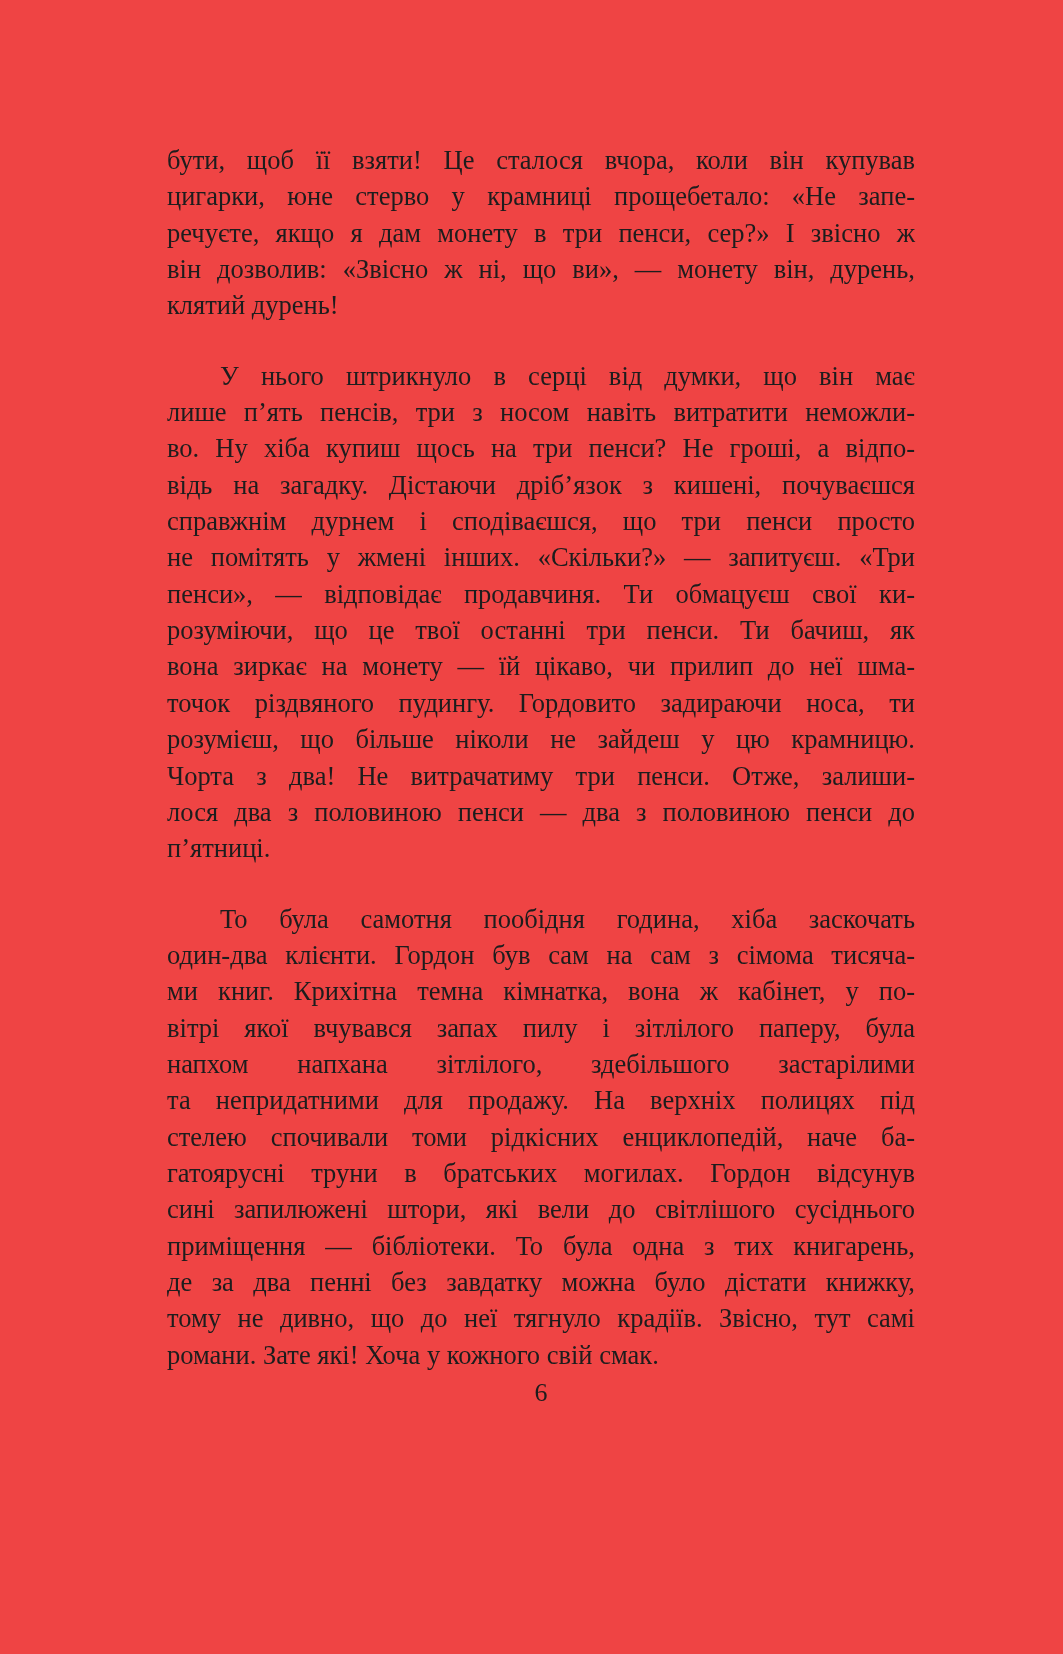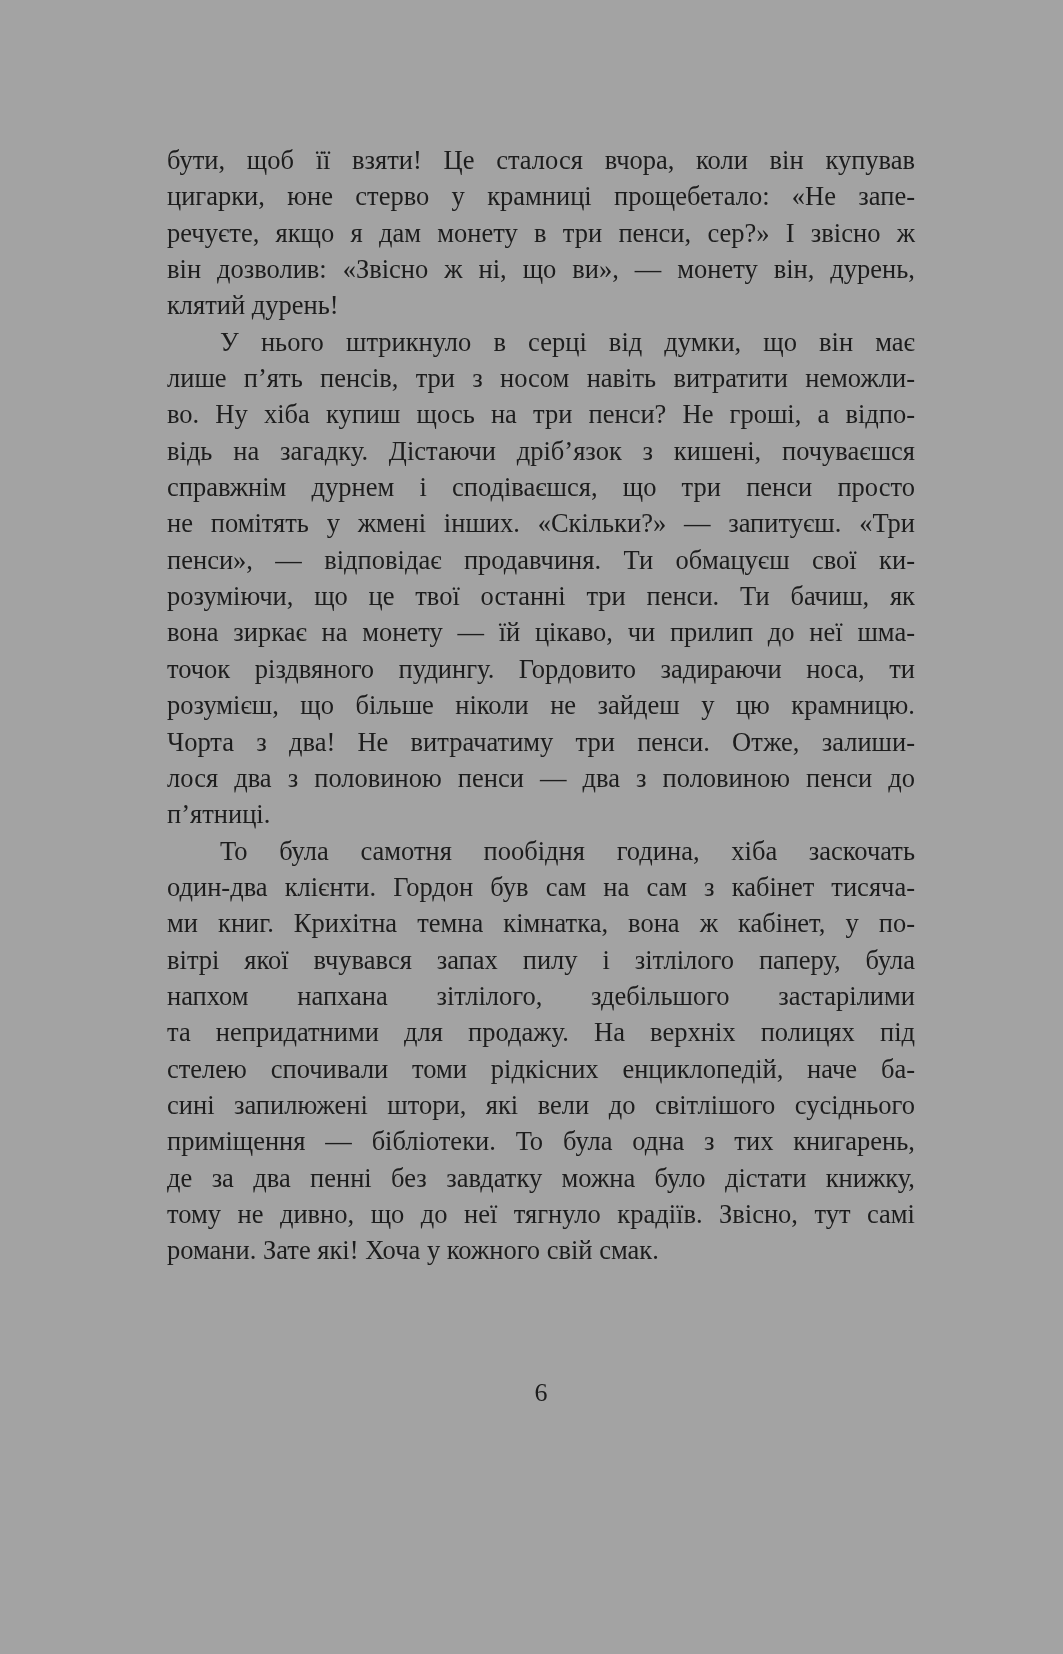--- a/index.html
+++ b/index.html
@@ -4,21 +4,21 @@
 <style>
   html, body {
     margin: 0;
     padding: 0;
     background: #ffffff;
   }
   .page {
     position: relative;
     width: 1063px;
     height: 1654px;
-    background: #a3a3a3;
+    background: #ef4444;
     font-family: "Liberation Serif", "DejaVu Serif", serif;
     color: #1d1d1d;
     overflow: hidden;
   }
   .text-block {
     position: absolute;
     left: 167px;
     top: 142px;
     width: 748px;
     font-size: 26.5px;
@@ -30,20 +30,21 @@
   .line {
     text-align: justify;
     text-align-last: justify;
     white-space: normal;
   }
   .line.last {
     text-align-last: left;
   }
   .paragraph.indent .line:first-child {
     text-indent: 53px;
+    margin-top: 34px;
   }
   .page-number {
     position: absolute;
     left: 167px;
     top: 1378px;
     width: 748px;
     text-align: center;
     font-size: 26px;
     color: #1d1d1d;
   }
@@ -71,26 +72,27 @@
         <div class="line">розуміючи, що це твої останні три пенси. Ти бачиш, як</div>
         <div class="line">вона зиркає на монету — їй цікаво, чи прилип до неї шма-</div>
         <div class="line">точок різдвяного пудингу. Гордовито задираючи носа, ти</div>
         <div class="line">розумієш, що більше ніколи не зайдеш у цю крамницю.</div>
         <div class="line">Чорта з два! Не витрачатиму три пенси. Отже, залиши-</div>
         <div class="line">лося два з половиною пенси — два з половиною пенси до</div>
         <div class="line last">п’ятниці.</div>
       </div>
       <div class="paragraph indent">
         <div class="line">То була самотня пообідня година, хіба заскочать</div>
-        <div class="line">один-два клієнти. Гордон був сам на сам з кабінет тисяча-</div>
+        <div class="line">один-два клієнти. Гордон був сам на сам з сімома тисяча-</div>
         <div class="line">ми книг. Крихітна темна кімнатка, вона ж кабінет, у по-</div>
         <div class="line">вітрі якої вчувався запах пилу і зітлілого паперу, була</div>
         <div class="line">напхом напхана зітлілого, здебільшого застарілими</div>
         <div class="line">та непридатними для продажу. На верхніх полицях під</div>
         <div class="line">стелею спочивали томи рідкісних енциклопедій, наче ба-</div>
+        <div class="line">гатоярусні труни в братських могилах. Гордон відсунув</div>
         <div class="line">сині запилюжені штори, які вели до світлішого сусіднього</div>
         <div class="line">приміщення — бібліотеки. То була одна з тих книгарень,</div>
         <div class="line">де за два пенні без завдатку можна було дістати книжку,</div>
         <div class="line">тому не дивно, що до неї тягнуло крадіїв. Звісно, тут самі</div>
         <div class="line last">романи. Зате які! Хоча у кожного свій смак.</div>
       </div>
     </div>
   <div class="page-number">6</div>
 </div>
 

